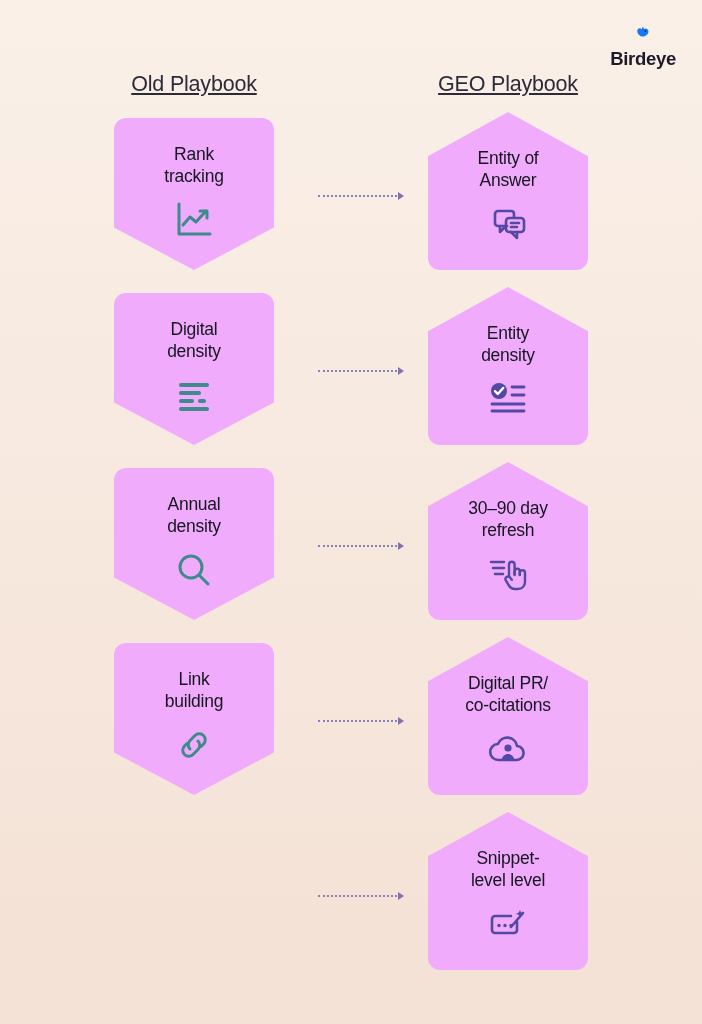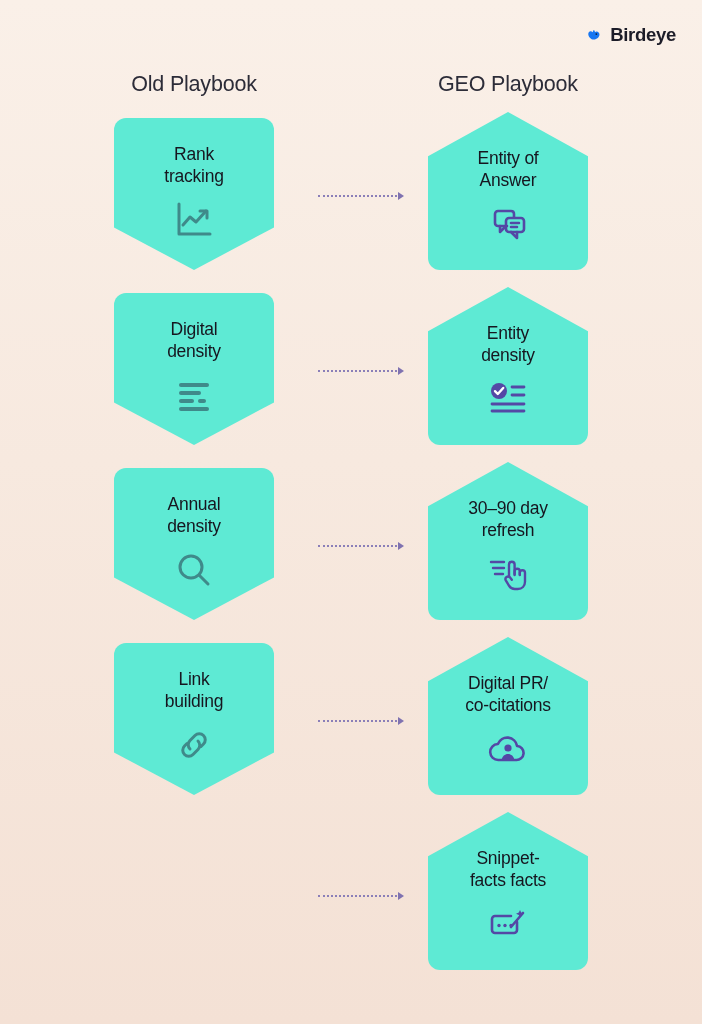--- a/index.html
+++ b/index.html
@@ -17,20 +17,21 @@
   }
 
   
   .brand {
     position: absolute;
     top: 24px;
     right: 26px;
     display: flex;
     align-items: center;
     gap: 7px;
+    flex-direction: column;
   }
   .brand-mark {
     width: 17px;
     height: 17px;
     display: block;
   }
   .brand-name {
     font-size: 18.5px;
     font-weight: bold;
     color: #1c1c28;
@@ -46,20 +47,21 @@
     height: 34px;
   }
   .col-title {
     position: absolute;
     top: 0;
     width: 320px;
     text-align: center;
     font-size: 21.5px;
     color: #2c2c38;
     letter-spacing: -0.2px;
+    text-decoration: underline;
   }
   .col-title.left  { left: 34px; }
   .col-title.right { left: 348px; }
 
   
   .rows {
     position: absolute;
     top: 118px;
     left: 0;
     width: 702px;
@@ -67,21 +69,21 @@
   .row {
     position: relative;
     height: 175px;
   }
 
   
   .card {
     position: absolute;
     width: 160px;
     height: 152px;
-    background: #5eead4;
+    background: #f0abfc;
     display: flex;
     flex-direction: column;
     align-items: center;
   }
   .card.left {
     left: 114px;
     top: 0;
     border-radius: 12px 12px 4px 4px;
     
     -webkit-clip-path: polygon(0% 0%, 100% 0%, 100% 72%, 50% 100%, 0% 72%);
@@ -285,21 +287,21 @@
     </div>
   </div>
 
   <div class="row">
     <div class="arrow">
       <span class="arrow-line"></span>
       <span class="arrow-head"></span>
     </div>
     <div class="card right">
       <div class="card-label">Snippet-
-facts facts</div>
+level level</div>
       <div class="card-icon">
         <svg width="42" height="34" viewBox="0 0 42 34" fill="none" stroke="#5448a5" stroke-width="2.6" stroke-linecap="round" stroke-linejoin="round">
           <path d="M30 15v8a3 3 0 0 1-3 3H8a3 3 0 0 1-3-3V12a3 3 0 0 1 3-3h16"></path>
           <circle cx="12" cy="18.5" r="1.7" fill="#5448a5" stroke="none"></circle>
           <circle cx="18" cy="18.5" r="1.7" fill="#5448a5" stroke="none"></circle>
           <circle cx="24" cy="18.5" r="1.7" fill="#5448a5" stroke="none"></circle>
           <path d="M24 20L36 6"></path>
           <path d="M33 3l1.2 2.6L37 6.8l-2.8 1.2L33 10.6 31.8 8 29 6.8l2.8-1.2z" fill="#5448a5" stroke="none"></path>
         </svg>
       </div>

